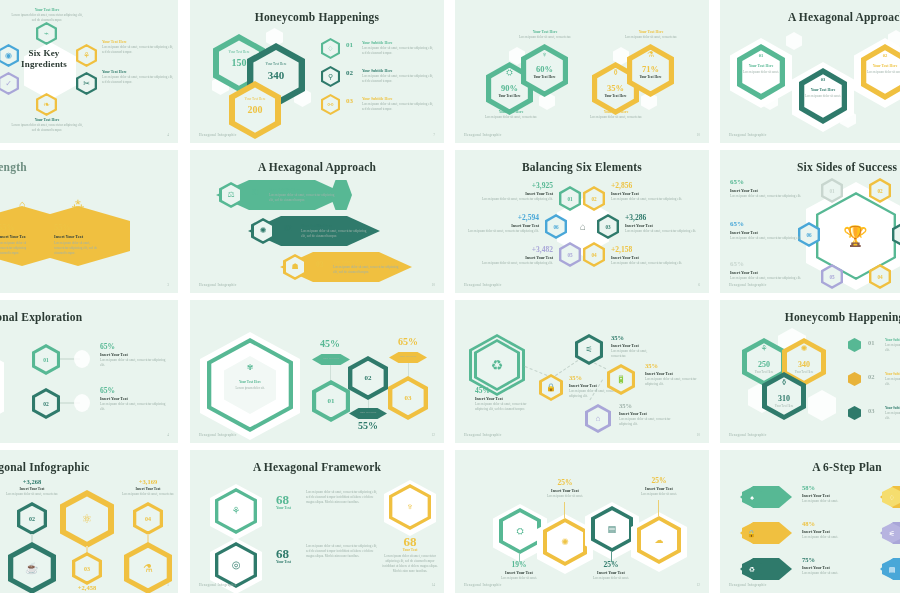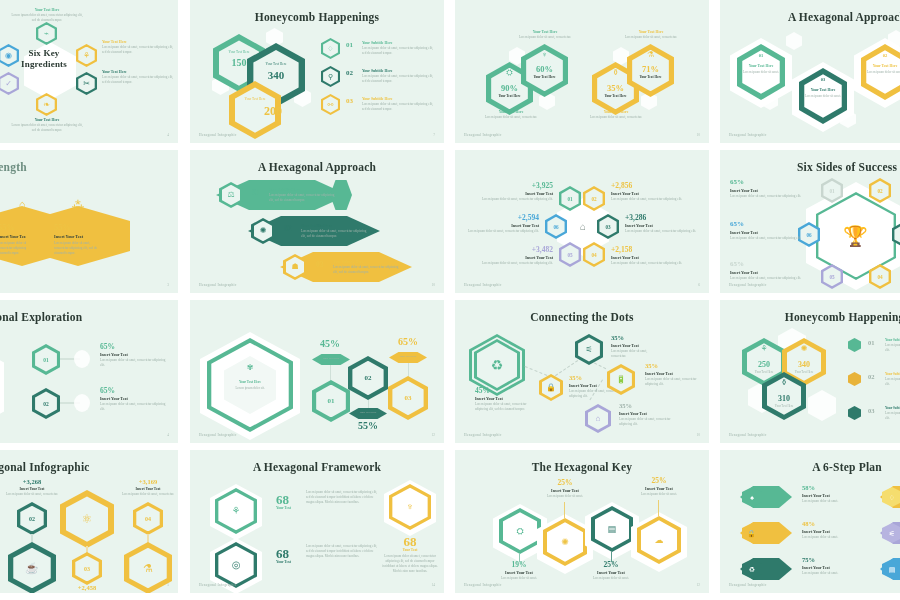--- a/index.html
+++ b/index.html
@@ -177,21 +177,21 @@
     <div class="hex-ring c-dark" style="left:57px;top:43px;width:58px;height:64px;">
         <i></i>
       </div>
     <div class="lbl t-dark" style="left:57px;top:62px;width:58px;text-align:center;font-size:3.4px;">Your Text Here</div>
     <div class="num t-dark" style="left:57px;top:69px;width:58px;text-align:center;font-size:11px;">340</div>
 
     <div class="hex-ring c-yellow" style="left:39px;top:81px;width:52px;height:58px;">
         <i></i>
       </div>
     <div class="lbl t-yellow" style="left:39px;top:97px;width:52px;text-align:center;font-size:3.4px;">Your Text Here</div>
-    <div class="num t-yellow" style="left:39px;top:104px;width:52px;text-align:center;font-size:12px;padding-left:18px;">200</div>
+    <div class="num t-yellow" style="left:39px;top:104px;width:52px;text-align:center;font-size:10px;">200</div>
 
     <div class="hex-ring c-green" style="left:131px;top:38px;width:19px;height:21px;">
         <i></i>
       </div>
     <div class="glyph t-green" style="left:131px;top:38px;width:19px;height:21px;font-size:7px;">♢</div>
     <div class="num t-green" style="left:156px;top:41px;font-size:7px;">01</div>
     <div class="subttl t-green" style="left:172px;top:41px;">Your Subtitle Here</div>
     <div class="para" style="left:172px;top:46px;width:72px;">Lorem ipsum dolor sit amet, consectetur adipiscing elit, sed do eiusmod tempor.</div>
 
     <div class="hex-ring c-dark" style="left:131px;top:66px;width:19px;height:21px;">
@@ -339,20 +339,21 @@
       </div>
     <div class="glyph t-yellow" style="left:93px;top:104px;width:24px;height:26px;font-size:8px;">☗</div>
     <div class="num t-yellow" style="left:126px;top:110px;font-size:7.5px;">03</div>
     <div class="subttl t-yellow" style="left:143px;top:110px;">Your Subtitle Here</div>
     <div class="para" style="left:143px;top:115px;width:68px;">Lorem ipsum dolor sit amet, consectetur adipiscing elit, sed do eiusmod tempor.</div>
     <div class="footer">Hexagonal Infographic</div>
     <div class="pagenum">10</div>
   </div>
 
   <div class="slide" style="left:455px;top:150px;width:254px;height:143px;">
+    <div class="title" style="top:11px;font-size:11.5px;">Balancing Six Elements</div>
     <div class="hexfill" style="left:102px;top:48px;width:52px;height:58px;background:#ffffff;"></div>
     <div class="glyph" style="left:102px;top:48px;width:52px;height:58px;font-size:10px;color:#7e8f88;">⌂</div>
 
     <div class="hex-ring c-green" style="left:104px;top:36px;width:22px;height:25px;">
         <i></i>
       </div>
     <div class="cnum t-green" style="left:104px;top:36px;width:22px;height:25px;font-size:5.2px;">01</div>
     <div class="hex-ring c-yellow" style="left:128px;top:36px;width:22px;height:25px;">
         <i></i>
       </div>
@@ -508,21 +509,20 @@
     <div class="stemline" style="left:218px;top:63px;width:1px;height:14px;"></div>
     <div class="hex-ring c-yellow" style="left:198px;top:76px;width:40px;height:44px;">
         <i></i>
       </div>
     <div class="cnum t-yellow" style="left:198px;top:76px;width:40px;height:44px;font-size:7px;">03</div>
     <div class="footer">Hexagonal Infographic</div>
     <div class="pagenum">12</div>
   </div>
 
   <div class="slide" style="left:455px;top:300px;width:254px;height:143px;">
-    <div class="title" style="top:11px;font-size:11.5px;">Connecting the Dots</div>
 
     <div class="hex-ring c-green" style="left:14px;top:34px;width:56px;height:62px;">
         <i style="inset:5%;"></i>
       </div>
     <div class="hex-ring c-green" style="left:19px;top:39px;width:46px;height:52px;">
         <i style="inset:6%;"></i>
       </div>
     <div class="glyph t-green" style="left:19px;top:39px;width:46px;height:52px;font-size:14px;">♻</div>
     <div class="num t-green" style="left:20px;top:86px;font-size:7.5px;">45%</div>
     <div class="lbl t-ink" style="left:20px;top:96px;font-size:4px;font-weight:700;">Insert Your Text</div>
@@ -680,21 +680,20 @@
       </div>
     <div class="glyph t-yellow" style="left:199px;top:34px;width:42px;height:46px;font-size:10px;">♆</div>
     <div class="num t-yellow" style="left:194px;top:84px;width:52px;text-align:center;font-size:13px;">68</div>
     <div class="lbl t-yellow" style="left:194px;top:98px;width:52px;text-align:center;font-size:3.6px;font-weight:700;">Your Text</div>
     <div class="para" style="left:190px;top:104px;width:60px;text-align:center;">Lorem ipsum dolor sit amet, consectetur adipiscing elit, sed do eiusmod tempor incididunt ut labore et dolore magna aliqua. Morbi enim nunc faucibus.</div>
     <div class="footer">Hexagonal Infographic</div>
     <div class="pagenum">14</div>
   </div>
 
   <div class="slide" style="left:455px;top:450px;width:254px;height:143px;">
-    <div class="title" style="top:11px;font-size:11.5px;">The Hexagonal Key</div>
 
     <div class="hexfill" style="left:38px;top:54px;width:54px;height:58px;background:#ffffff;"></div>
     <div class="hex-ring c-green onwhite" style="left:44px;top:58px;width:42px;height:46px;">
         <i style="inset:9%;"></i>
       </div>
     <div class="glyph t-green" style="left:44px;top:58px;width:42px;height:46px;font-size:9px;">⛭</div>
     <div class="stemline" style="left:64px;top:104px;width:1px;height:8px;background:#8fcab3;"></div>
     <div class="num t-green" style="left:34px;top:110px;width:60px;text-align:center;font-size:7.5px;">19%</div>
     <div class="lbl t-ink" style="left:34px;top:120px;width:60px;text-align:center;font-size:4px;font-weight:700;">Insert Your Text</div>
     <div class="para" style="left:34px;top:126px;width:60px;text-align:center;">Lorem ipsum dolor sit amet.</div>

